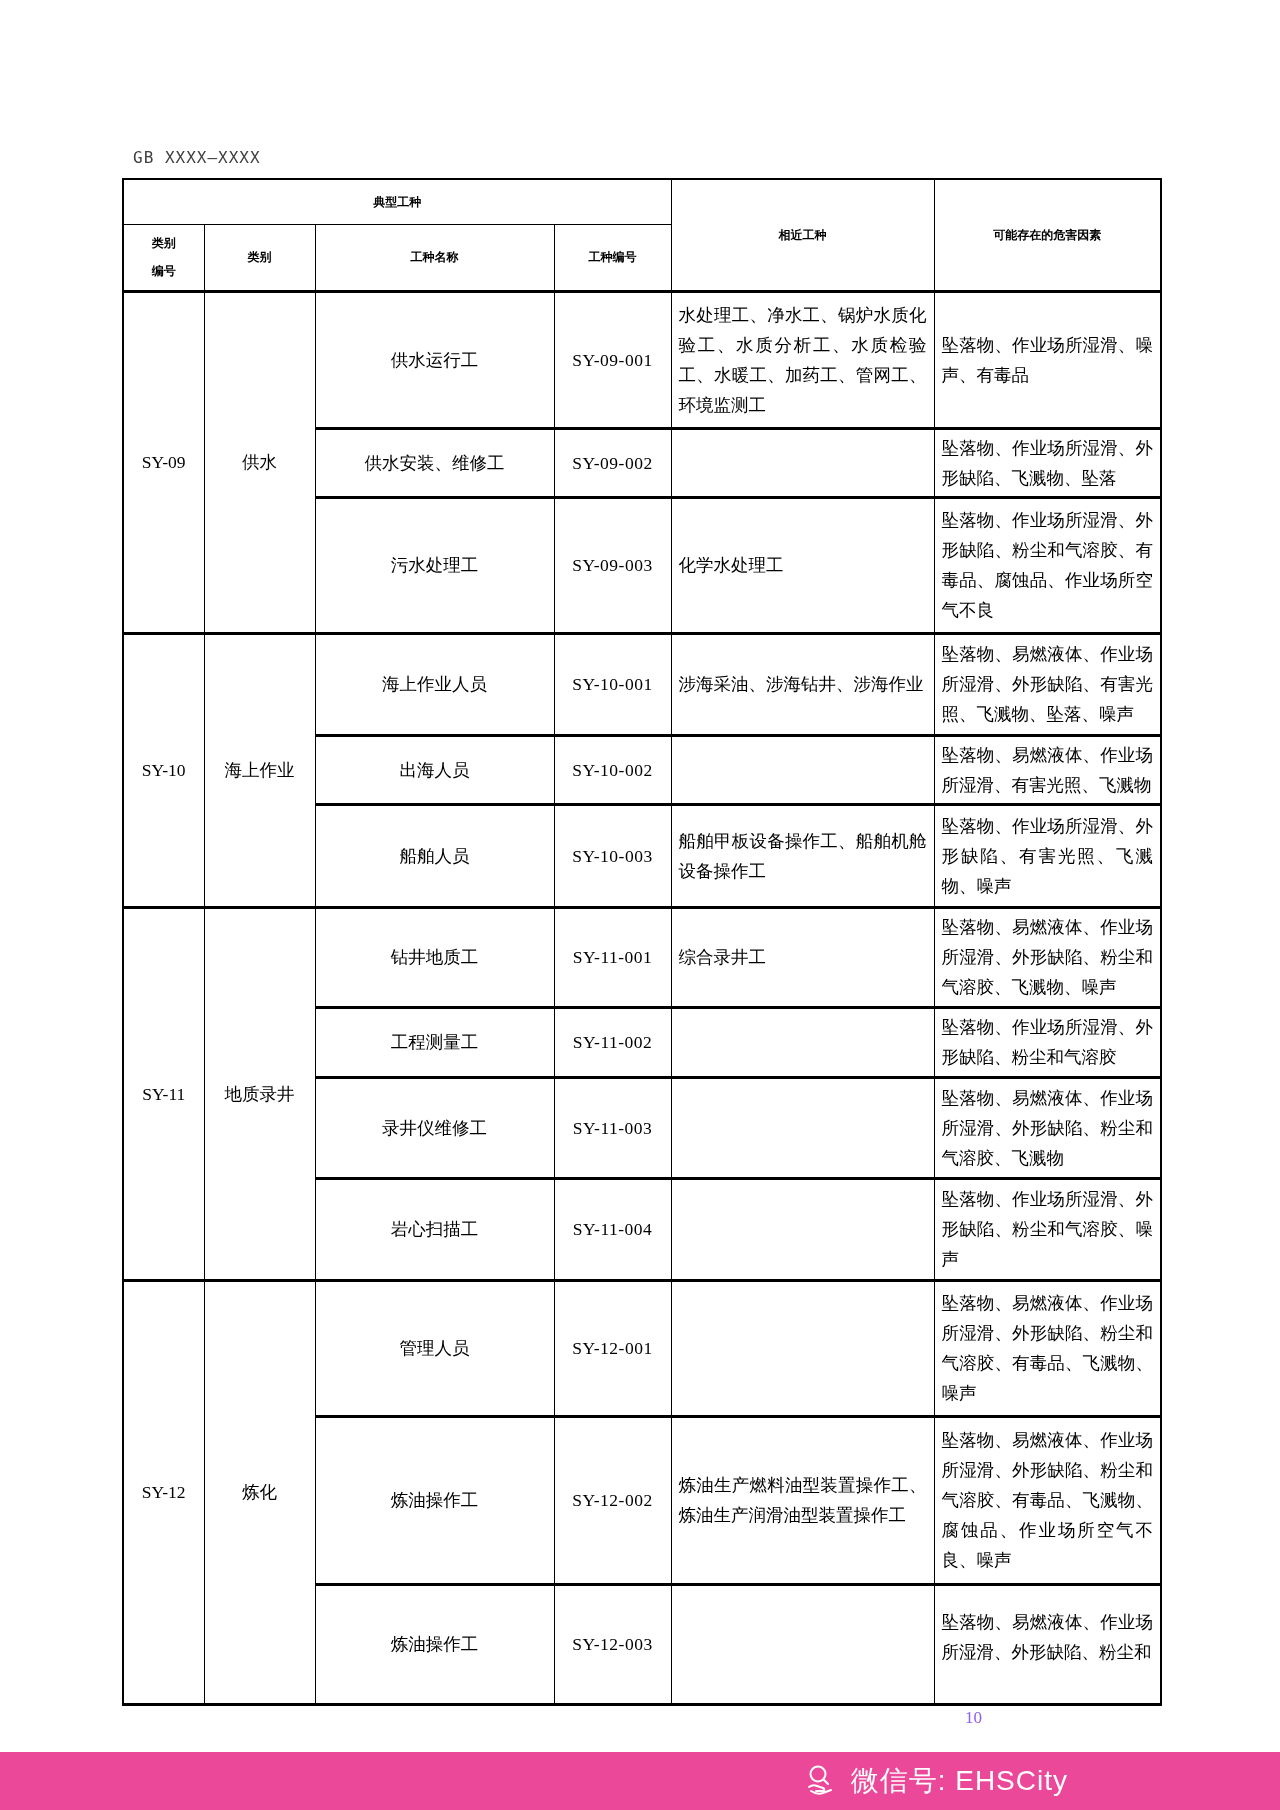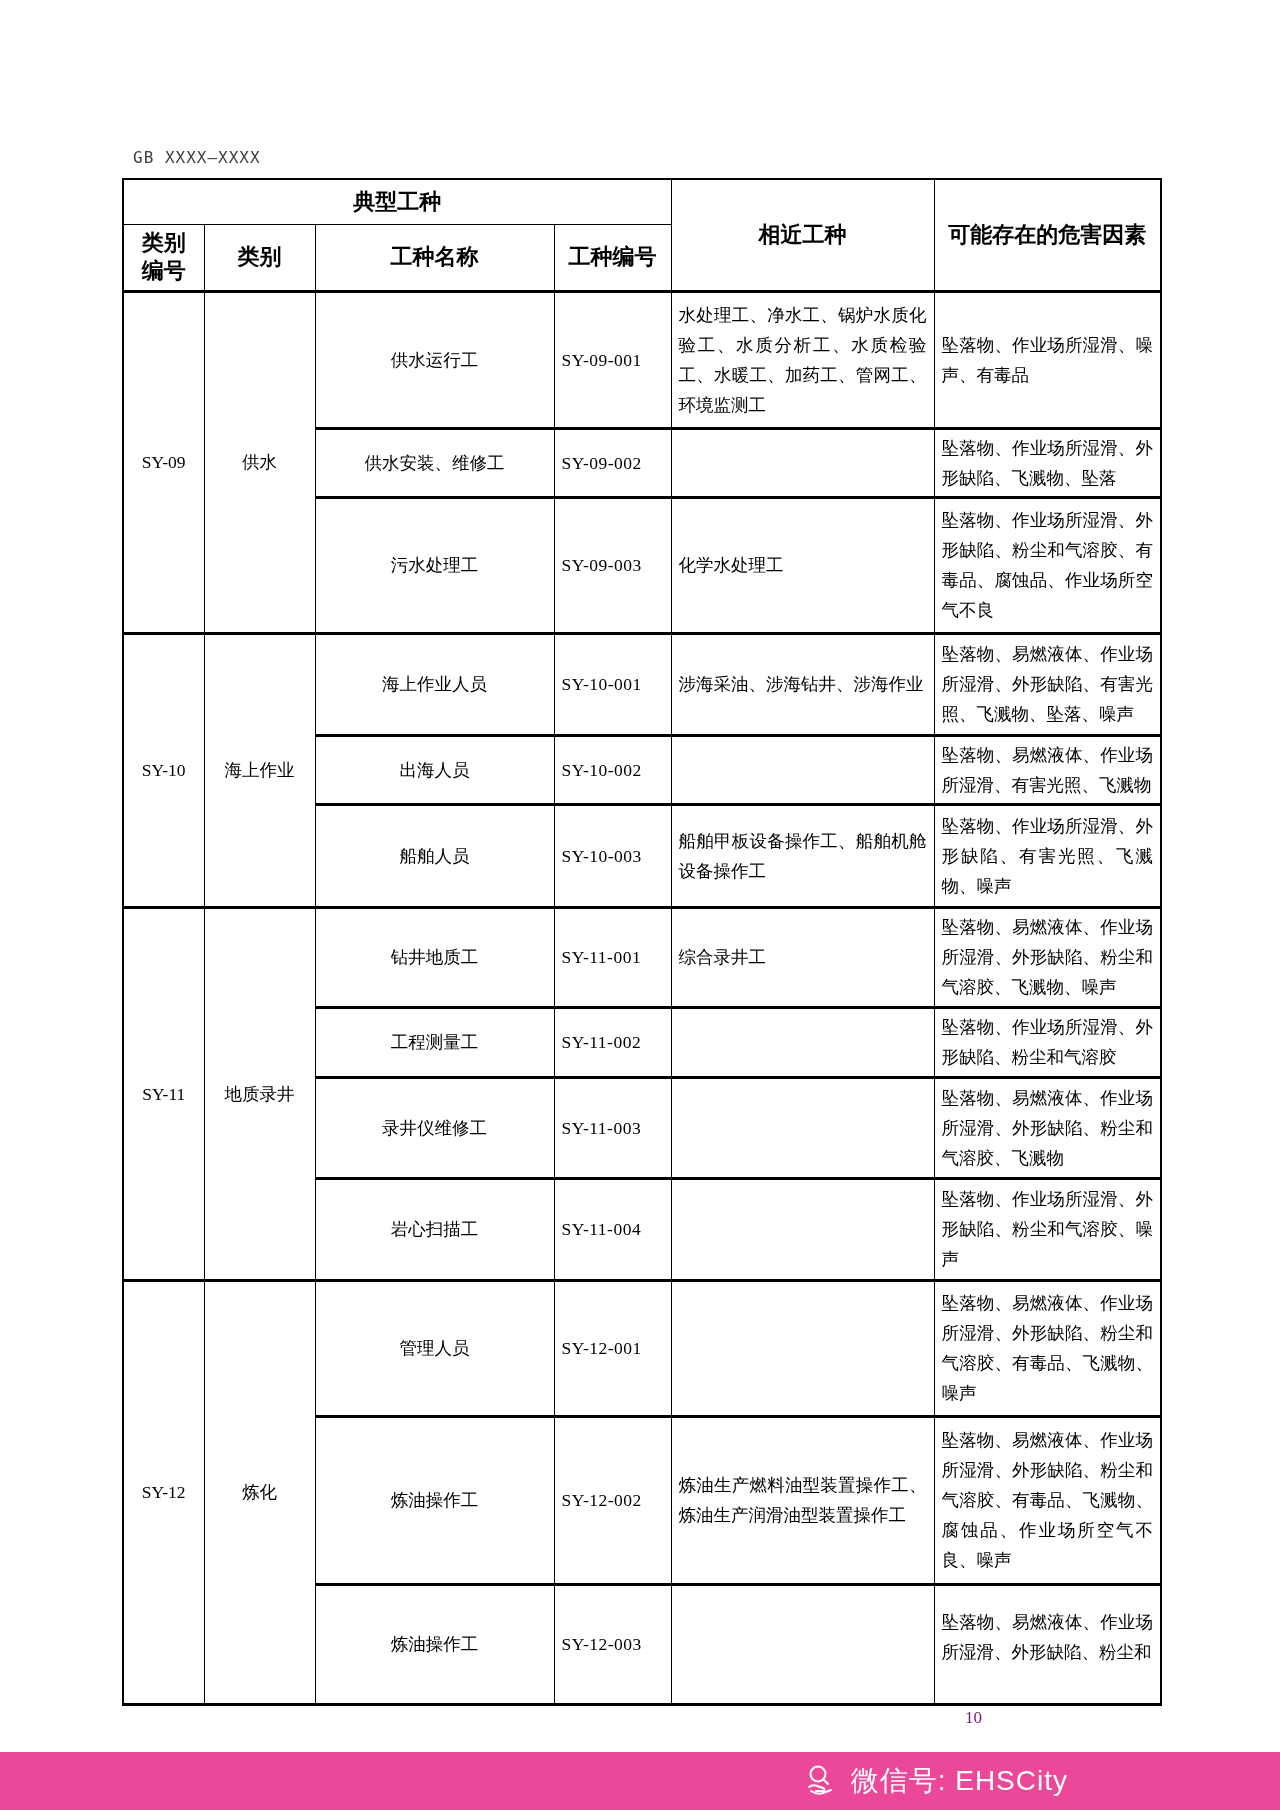--- a/index.html
+++ b/index.html
@@ -29,35 +29,35 @@
   th,td{
     border:1px solid #000;
     padding:3px 7px;
     font-size:17.5px;
     line-height:30px;
     vertical-align:middle;
     overflow:hidden;
     word-break:break-all;
   }
   thead th{
-    font-weight:bold;font-size:22px;text-align:center;
+    font-weight:bold;font-size:12px;text-align:center;
   }
   th.typical{border-bottom:1px solid #000;}
   thead tr.sub th{border-bottom:3px solid #000;}
   th.span2{border-bottom:3px solid #000;margin-top:28px;}
   tbody td{border-top:3px solid #000;border-bottom:3px solid #000;}
   td.cat-no,td.cat{text-align:center;}
   td.wname{text-align:center;}
-  td.wcode{text-align:left;letter-spacing:.5px;}
+  td.wcode{text-align:center;letter-spacing:.5px;}
   td.similar,td.hazard{text-align:justify;}
   td.hazard.clip{vertical-align:top;padding-top:21px;}
   .wrap2{display:inline-block;max-width:2.2em;line-height:28px;}
   .page-num{
     position:absolute;left:965px;top:1708px;
-    font-size:17px;color:#701a75;
+    font-size:17px;color:#8b5cf6;
   }
   .footer-bar{
     position:absolute;left:0;top:1752px;width:1280px;height:58px;
     background:#ec4899;
     display:flex;align-items:center;justify-content:flex-end;
     padding-right:212px;box-sizing:border-box;
     font-family:"Liberation Sans","DejaVu Sans",sans-serif;
   }
   .footer-bar .wx-icon{width:40px;height:40px;margin-right:10px;flex:0 0 auto;}
   .footer-bar .wx-label{color:#ffffff;font-size:28px;letter-spacing:1px;}

